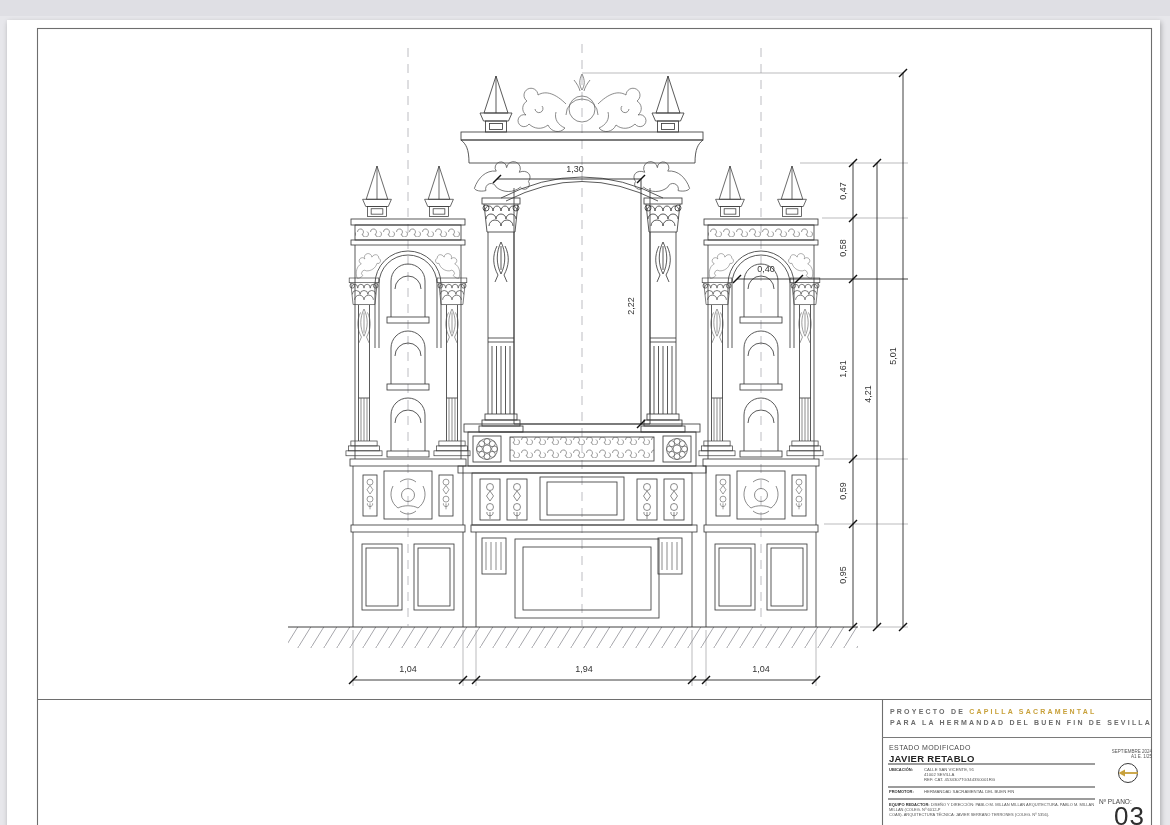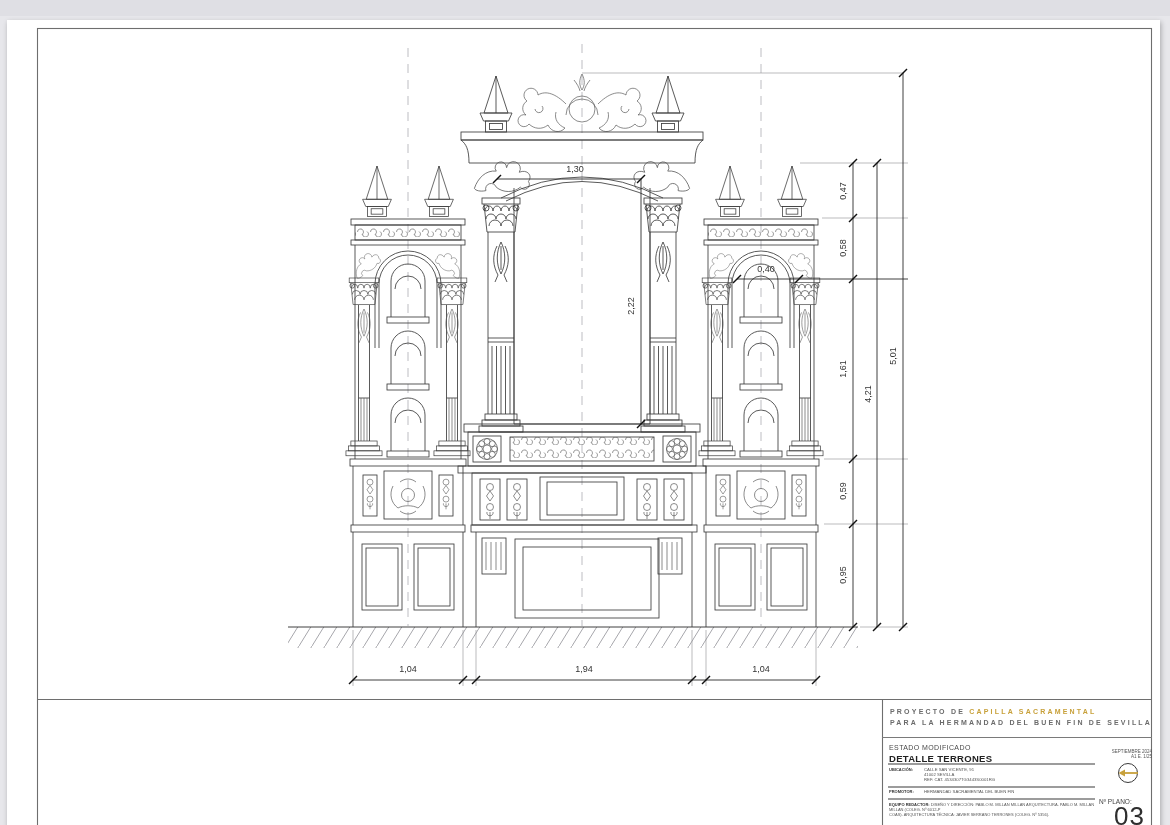--- a/index.html
+++ b/index.html
@@ -304,21 +304,21 @@
     </g>
   </svg>
 
   <div class="tb">
     <div class="tb-header">
       <div class="tb-h1"><span>PROYECTO DE </span><span class="gold">CAPILLA SACRAMENTAL</span></div>
       <div class="tb-h1">PARA LA HERMANDAD  DEL BUEN FIN DE SEVILLA</div>
     </div>
 
     <div class="estado">ESTADO MODIFICADO</div>
-    <div class="detalle">DETALLE TERRONES</div>
+    <div class="detalle">JAVIER RETABLO</div>
 
     <div class="dateblk">
       <div>SEPTIEMBRE 2024</div>
       <div>A1 E. 1/25</div>
     </div>
 
     <div class="compass">
       <svg width="26" height="26">
         <circle cx="13" cy="13" r="9.5" fill="none" stroke="#3a3a3a" stroke-width="1"></circle>
         <path d="M7,13 H23" stroke="#C8A13B" stroke-width="1.8" fill="none"></path>

